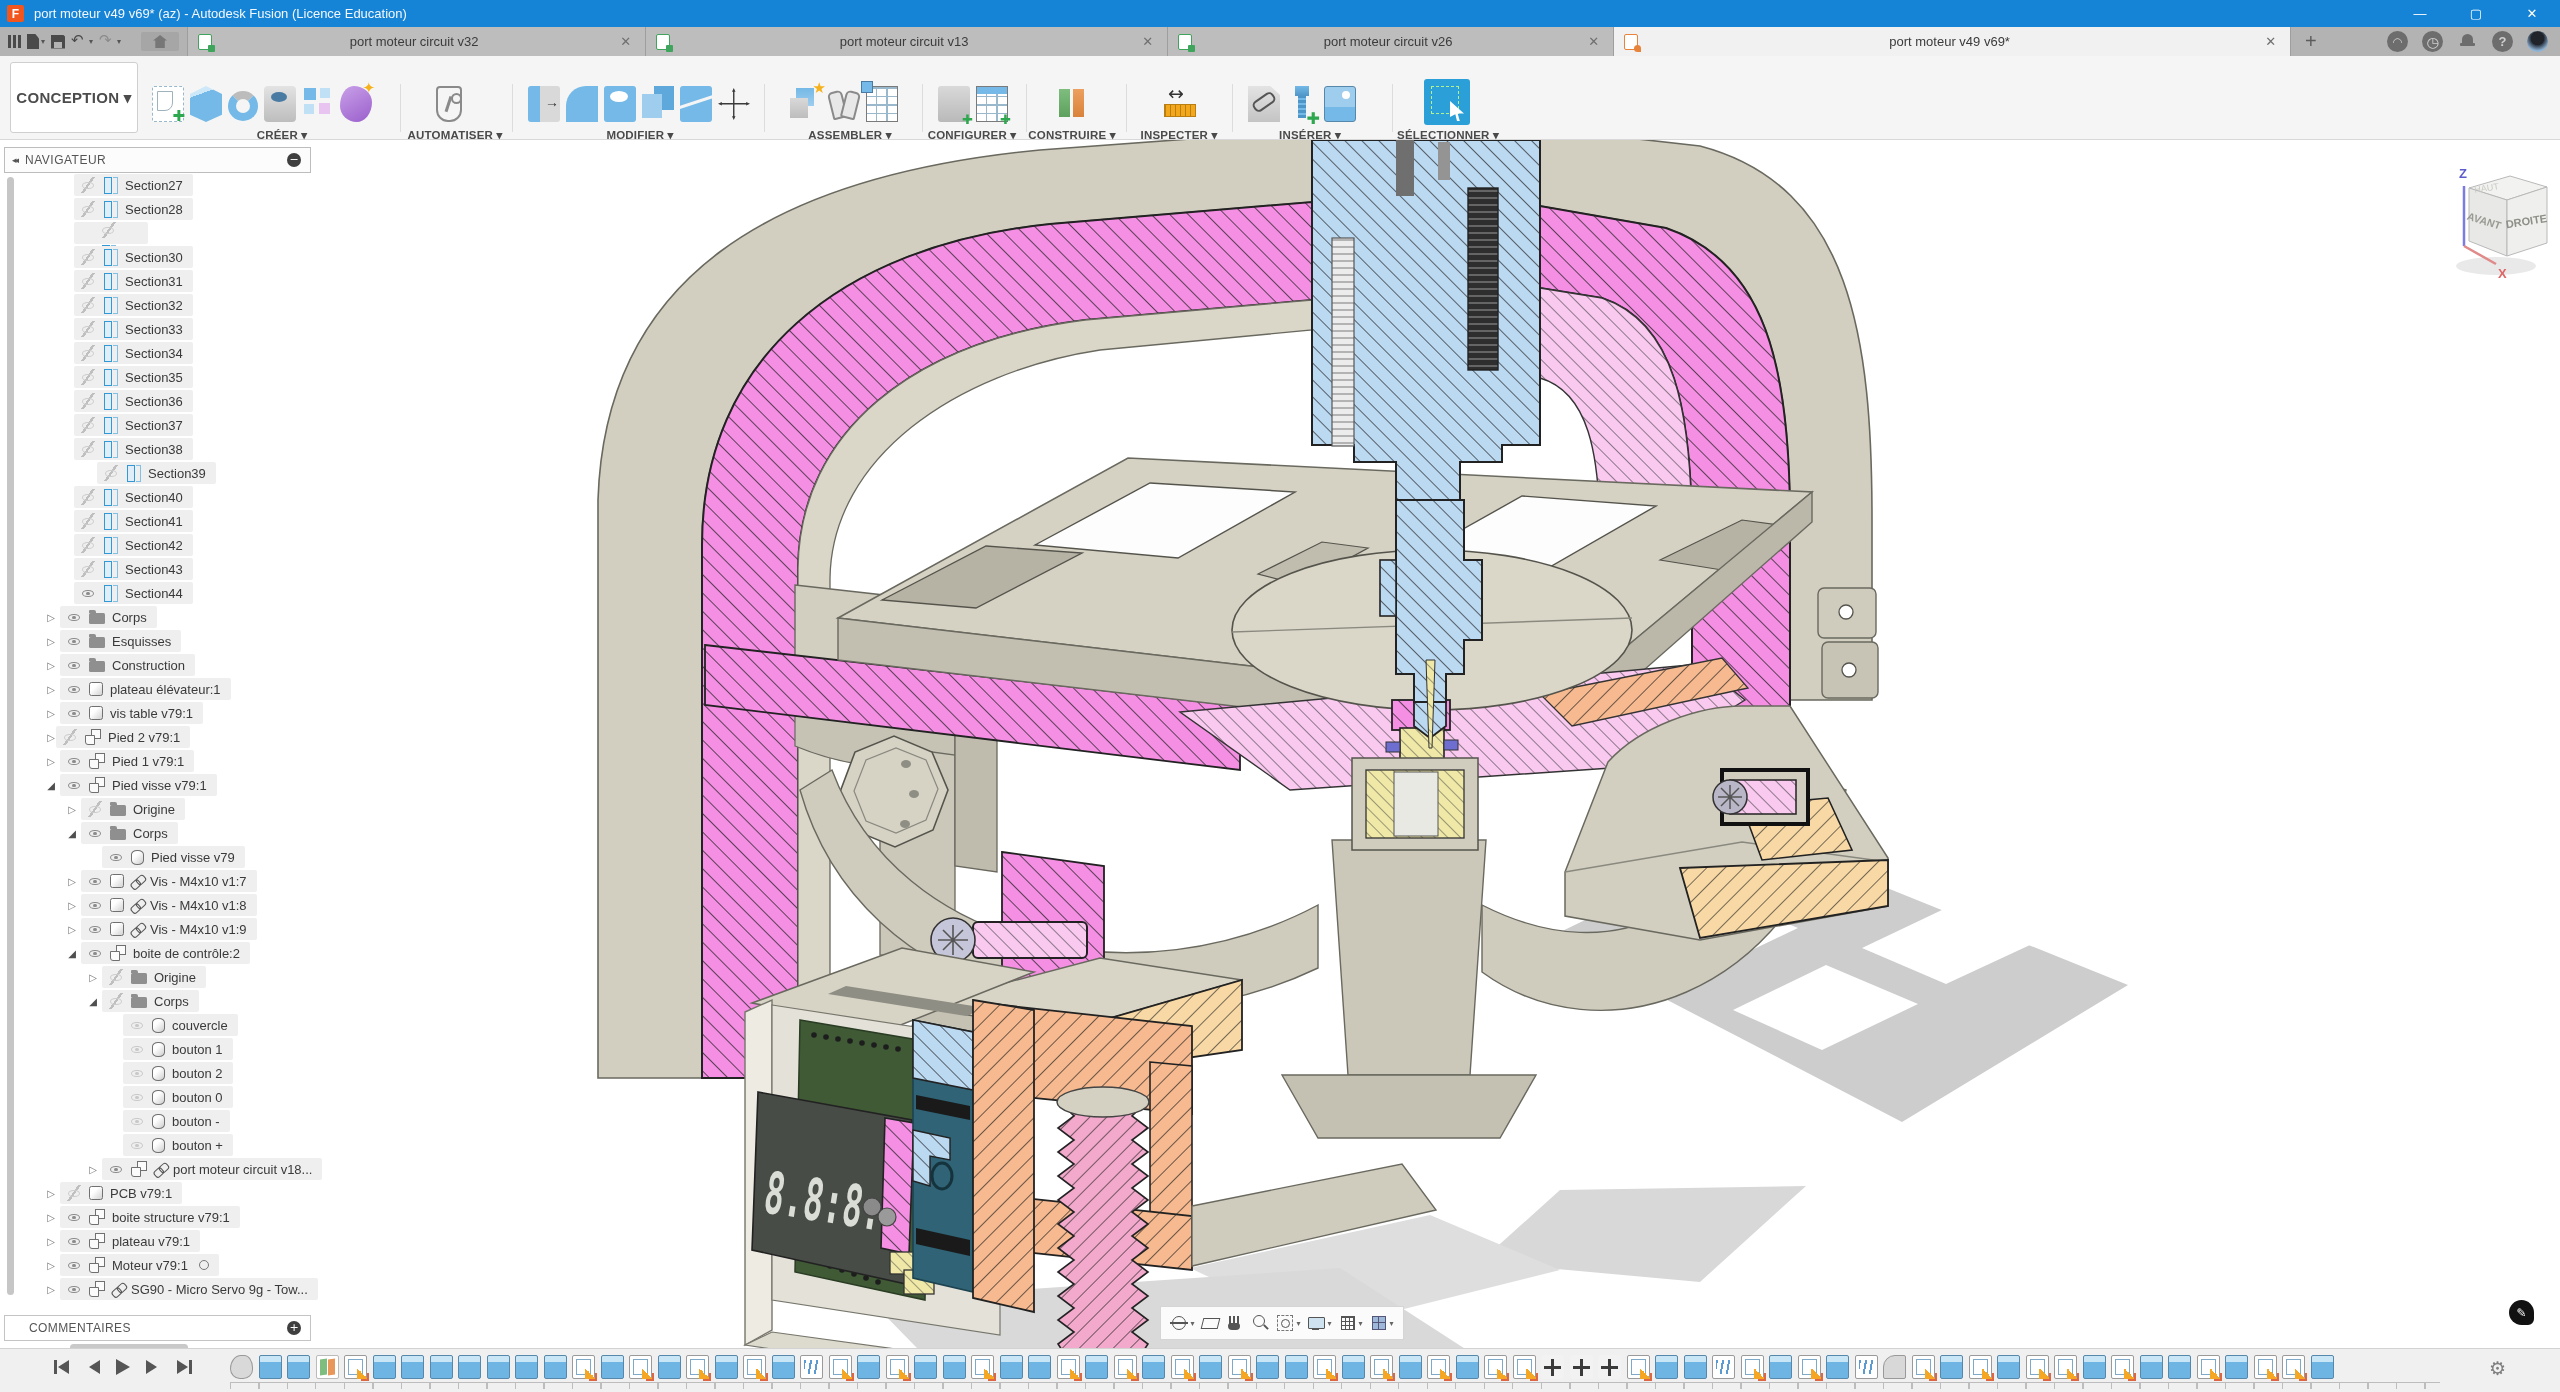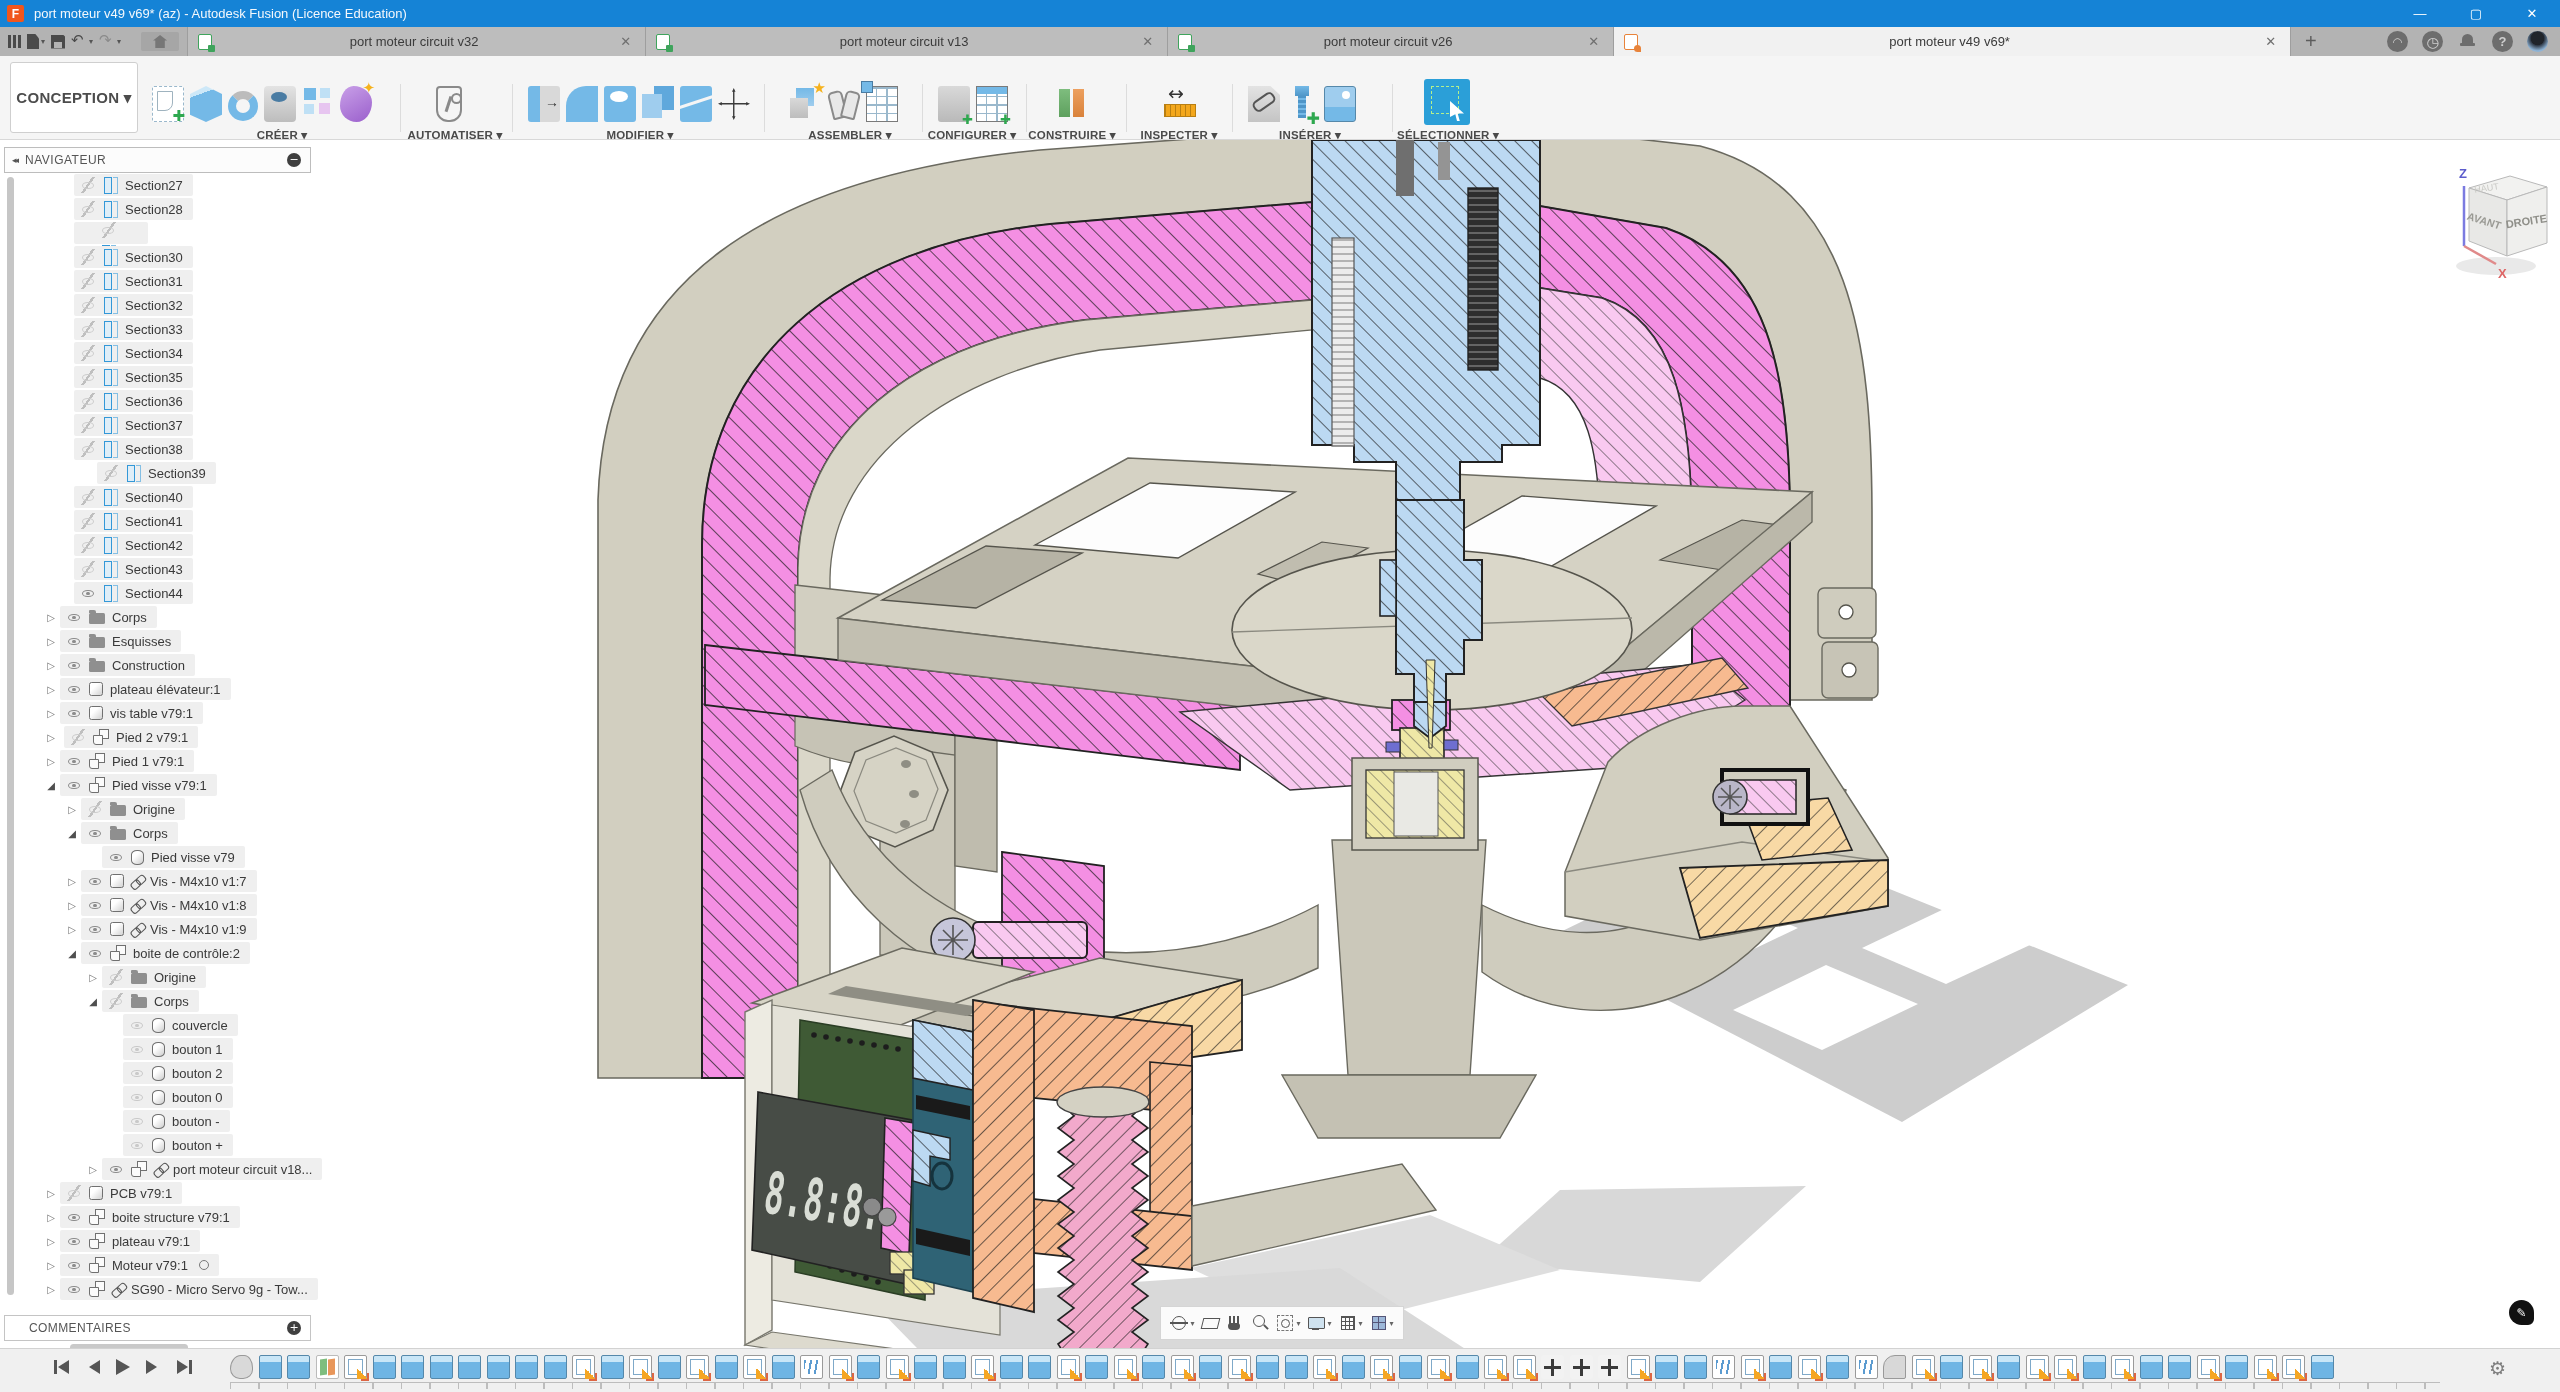--- a/index.html
+++ b/index.html
@@ -813,21 +813,21 @@
       <div class="trow">
         <span class="tarrow collapsed" style="left: 38px;">▷</span>
         <div class="tpill" style="left: 56px;">
           <span class="eye on"></span>
           <span class="tico i-body"></span>
           <span class="tlabel">vis table v79:1</span>
         </div>
       </div>
       <div class="trow">
         <span class="tarrow collapsed" style="left: 38px;">▷</span>
-        <div class="tpill" style="left: 60px;">
+        <div class="tpill" style="left: 52px;">
           <span class="eye off"></span>
           <span class="tico i-comp"></span>
           <span class="tlabel">Pied 2 v79:1</span>
         </div>
       </div>
       <div class="trow">
         <span class="tarrow collapsed" style="left: 38px;">▷</span>
         <div class="tpill" style="left: 56px;">
           <span class="eye on"></span>
           <span class="tico i-comp"></span>

